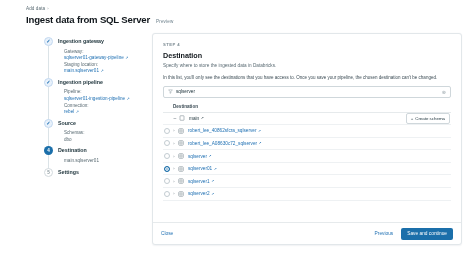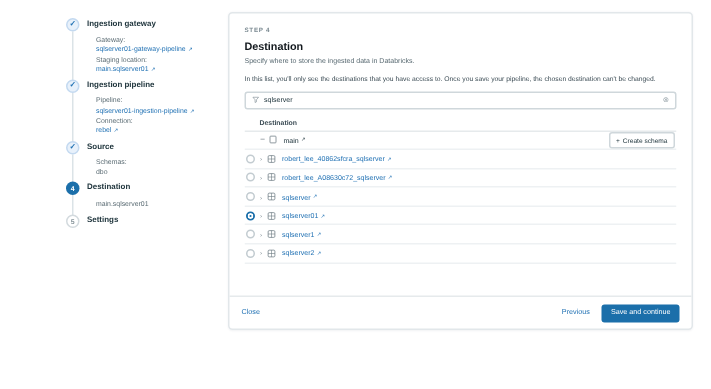--- a/index.html
+++ b/index.html
@@ -132,20 +132,30 @@
   .btn-primary {
     font-size: 4.8px; color: #fff; background: #1b6faa;
     border: 0; border-radius: 2px; padding: 3.5px 6px; font-weight: 400;
   }
 </style>
 </head>
 <body>
 
 <div class="page">
 
+  <div class="topbar">
+    <div class="crumb">
+      <span>Add data</span>
+      <span class="chev">›</span>
+    </div>
+    <div class="title-row">
+      <div class="title">Ingest data from SQL Server</div>
+      <div class="preview-badge">Preview</div>
+    </div>
+  </div>
 
   <div class="body">
 
     <div class="stepper" id="stepper">
         <div class="step">
           <div class="marker done">
             <span class="tick">✓</span>
           </div>
           <div class="rail"></div>
           <div class="step-name">Ingestion gateway</div>

